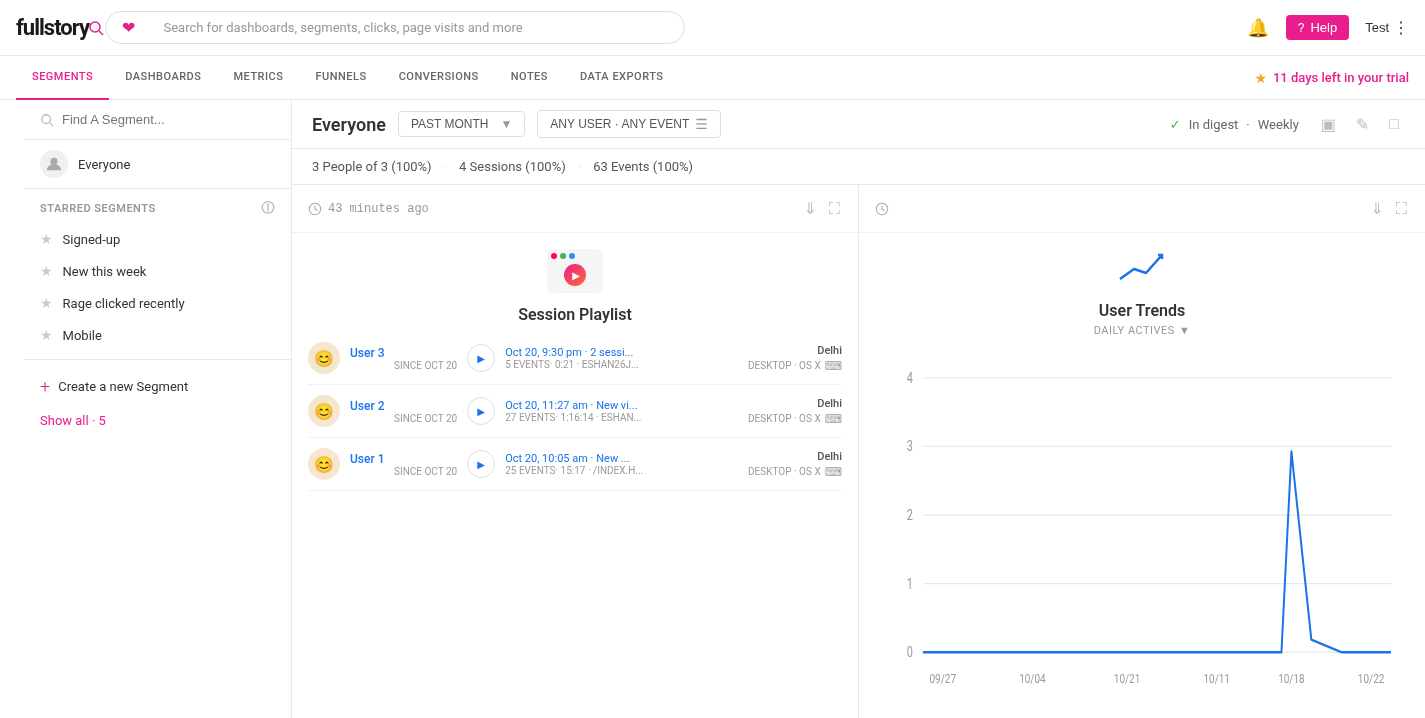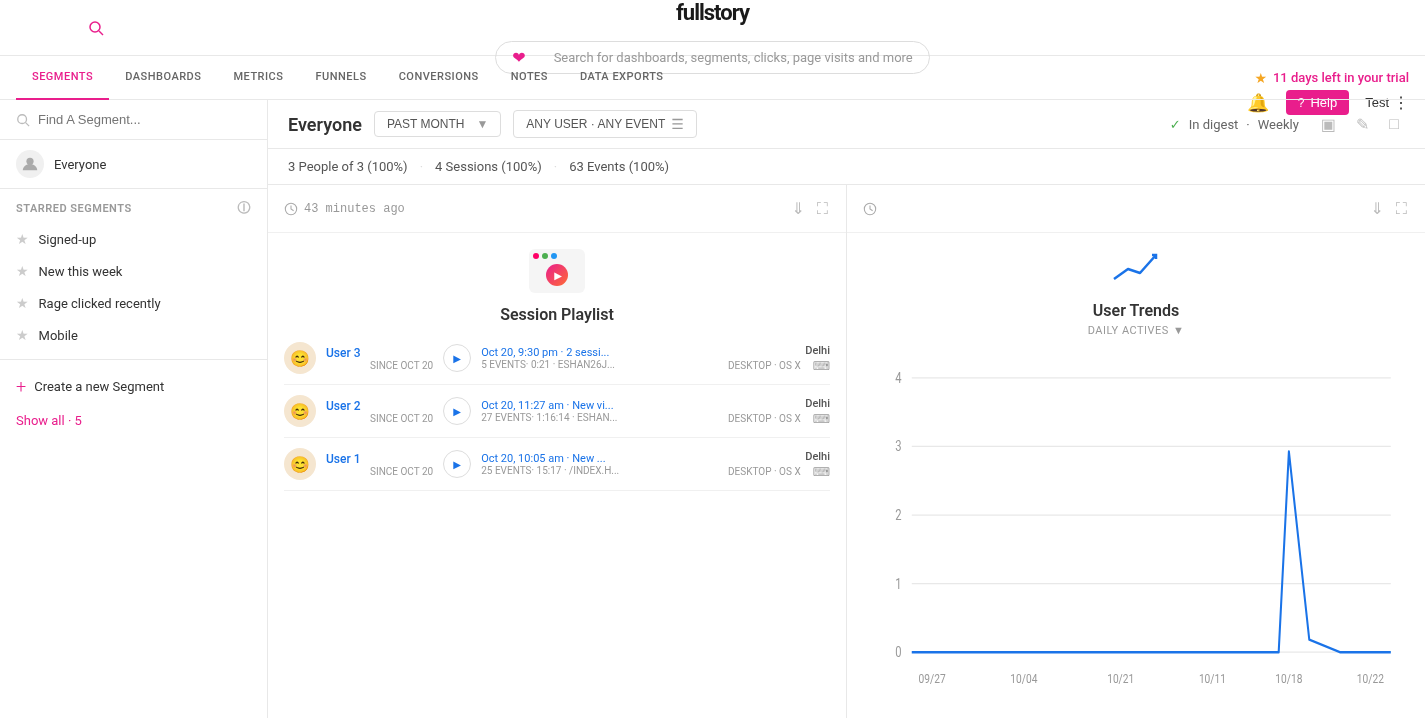--- a/index.html
+++ b/index.html
@@ -1,21 +1,21 @@
 <!DOCTYPE html>
 <html><head>
   <meta charset="utf-8">
   <style>
     * { box-sizing: border-box; margin: 0; padding: 0; }
     body { font-family: -apple-system, BlinkMacSystemFont, 'Segoe UI', Roboto, sans-serif; background: #fff; color: #333; font-size: 13px; }
 
     
     .top-bar {
       display: flex; align-items: center; height: 56px;
-      border-bottom: 1px solid #e8e8e8; padding: 0 16px; gap: 16px; flex-direction: column;
+      border-bottom: 1px solid #e8e8e8; padding: 0 16px; gap: 16px;
     }
     .logo { font-size: 22px; font-weight: 700; color: #1a1a1a; letter-spacing: -1px; flex-shrink: 0; }
     .search-bar {
       flex: 1; max-width: 580px; display: flex; align-items: center;
       border: 1px solid #ddd; border-radius: 24px; padding: 6px 16px; gap: 8px;
       color: #999; font-size: 14px;
     }
     .search-icon-wrap { color: #e91e8c; font-size: 16px; }
     .top-right { margin-left: auto; display: flex; align-items: center; gap: 16px; }
     .bell-icon { font-size: 18px; color: #555; cursor: pointer; }
@@ -48,21 +48,21 @@
       color: #e91e8c; font-size: 13px; font-weight: 500;
     }
     .star-icon { color: #f5a623; font-size: 14px; }
 
     
     .main-layout { display: flex; height: calc(100vh - 100px); }
 
     
     .sidebar {
       width: 268px; flex-shrink: 0; border-right: 1px solid #e8e8e8;
-      display: flex; flex-direction: column; overflow-y: auto;
+      display: flex; flex-direction: column; overflow-y: auto; margin-left: 24px;
     }
     .sidebar-search {
       display: flex; align-items: center; gap: 8px; padding: 12px 16px;
       border-bottom: 1px solid #e8e8e8; color: #999;
     }
     .sidebar-search input {
       border: none; outline: none; flex: 1; font-size: 13px; color: #333;
       background: transparent;
     }
     .everyone-item {
@@ -180,21 +180,21 @@
     .play-circle {
       width: 28px; height: 28px; border-radius: 50%; border: 1px solid #ddd;
       display: flex; align-items: center; justify-content: center; cursor: pointer;
       flex-shrink: 0; color: #1a73e8; font-size: 10px;
     }
     .session-detail { flex: 1; }
     .session-time { color: #1a73e8; font-size: 11px; cursor: pointer; }
     .session-meta { color: #999; font-size: 10px; }
     .session-location { text-align: right; flex-shrink: 0; }
     .location-name { color: #555; font-size: 11px; font-weight: 500; }
-    .device-info { display: flex; align-items: center; gap: 12px; color: #999; font-size: 10px; margin-top: 2px; }
+    .device-info { display: flex; align-items: center; gap: 4px; color: #999; font-size: 10px; margin-top: 2px; }
     .monitor-icon { font-size: 12px; }
 
     
     .trends-title-area { display: flex; flex-direction: column; align-items: center; padding: 16px 0 8px; }
     .trend-icon { font-size: 32px; color: #1a73e8; margin-bottom: 8px; }
     .trends-label { font-size: 16px; font-weight: 600; color: #333; }
     .trends-sub {
       display: flex; align-items: center; gap: 4px; font-size: 11px; color: #999;
       text-transform: uppercase; letter-spacing: 0.5px; margin-top: 4px; cursor: pointer;
     }

